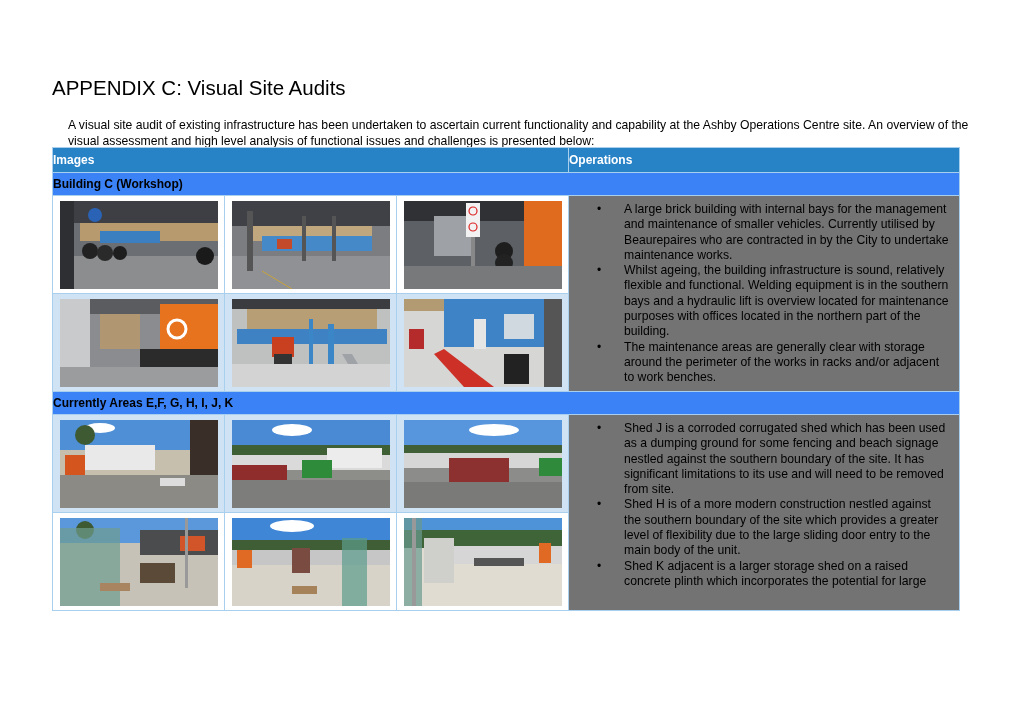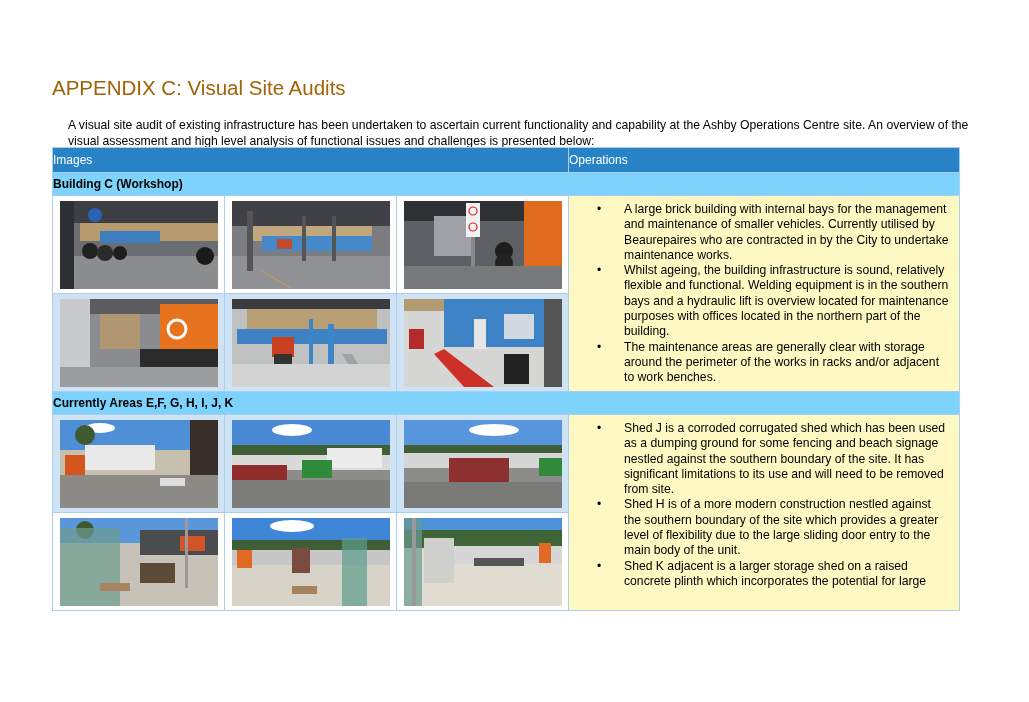--- a/index.html
+++ b/index.html
@@ -1,34 +1,34 @@
 <!DOCTYPE html>
 <html><head>
 <meta charset="utf-8">
 <style>
   html, body { margin: 0; padding: 0; background: #ffffff; }
   body { width: 1029px; height: 702px; position: relative; overflow: hidden;
          font-family: "Liberation Sans", sans-serif; color: #000; }
-  .title { position: absolute; left: 52px; top: 76px; font-size: 20.5px; color: #a16207;
+  .title { position: absolute; left: 52px; top: 76px; font-size: 20.5px; color: #000000;
            font-weight: normal; margin: 0; letter-spacing: 0px; text-align: right; }
   .intro { position: absolute; left: 52px; top: 101px; width: 905px; font-size: 12.2px;
            line-height: 16px; margin: 16px; }
   table.audit { position: absolute; left: 52px; top: 147px; width: 907px;
                 border-collapse: collapse; table-layout: fixed; }
   table.audit td, table.audit th { border: 1px solid #a9cfee; padding: 0; }
-  .hdr th { background: #2782c6; color: #fff; font-size: 12px; font-weight: normal;
+  .hdr th { background: #2782c6; color: #fff; font-size: 12px; font-weight: bold;
             text-align: left; height: 24px; padding-left: 7px; border-color: #4a97d2; }
-  .section td { background: #7dd3fc; font-size: 12px; font-weight: bold; height: 22px;
+  .section td { background: #3b82f6; font-size: 12px; font-weight: bold; height: 22px;
                 padding-left: 7px; }
   .imgcell { background: #cfe3f5; width: 172px; height: 97px; text-align: center;
              vertical-align: middle; }
   .imgcell.white { background: #ffffff; }
   .photo { width: 158px; height: 88px; margin: 0 auto; display: block; position: relative;
            overflow: hidden; }
-  .commentary { background: #fef9c3; vertical-align: top; font-size: 12.2px; line-height: 15.3px;
+  .commentary { background: #737373; vertical-align: top; font-size: 12.2px; line-height: 15.3px;
                 padding: 6px 10px 0 0 !important; }
   .commentary ul { margin: 0; padding-left: 55px; list-style: none; }
   .commentary li { position: relative; }
   .commentary li::before { content: "•"; position: absolute; left: -27px; top: 0; font-size: 12px; }
   .page-num { position: absolute; left: 947px; top: 704px; font-family: "Liberation Serif", serif;
               font-size: 11px; color: #555; }
 </style>
 </head>
 <body>
 

